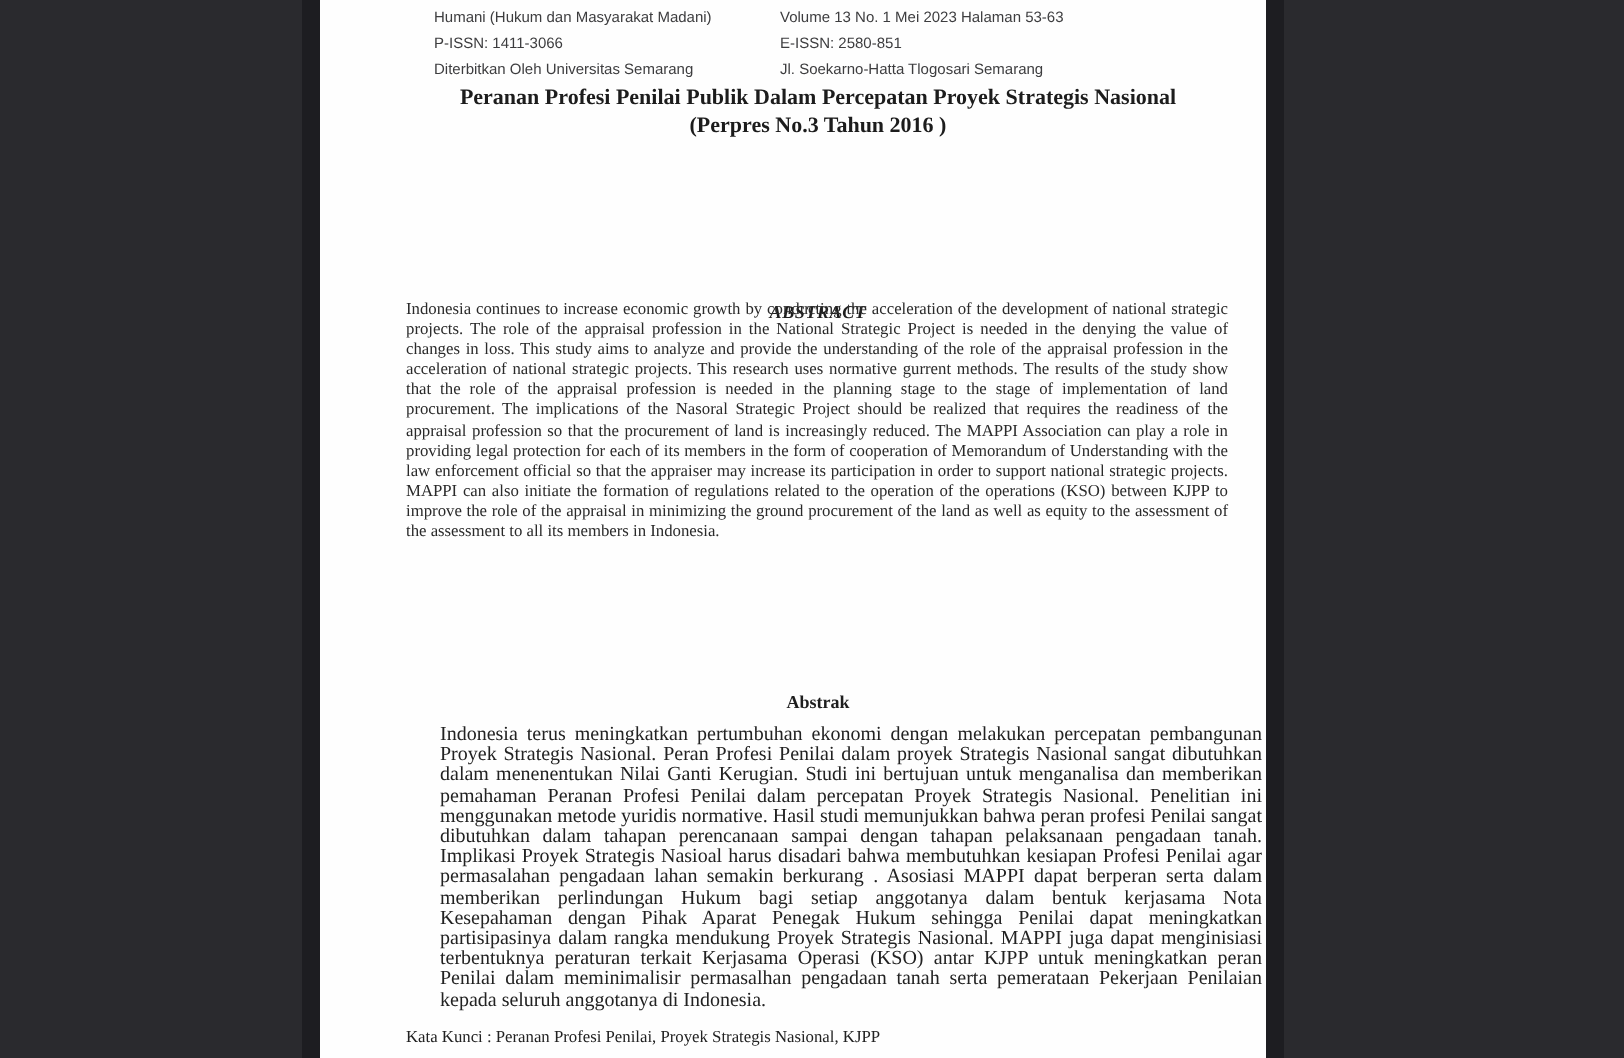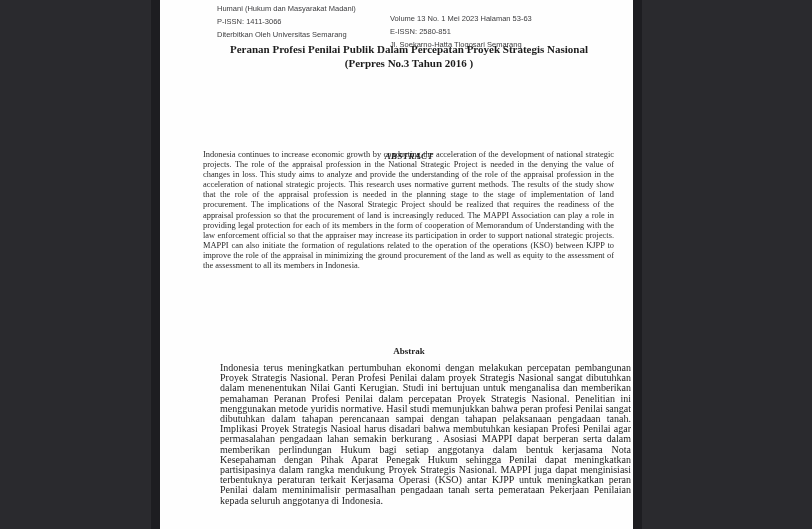--- a/index.html
+++ b/index.html
@@ -37,21 +37,21 @@
     position: absolute;
     top: 2px;
     left: 57px;
     width: 400px;
     font-family: "Liberation Sans", sans-serif;
     font-size: 7.5px;
     line-height: 13px;
     color: #3d3d3f;
   }
   .journal-header .col-left  { position: absolute; left: 0; top: 0; width: 168px; }
-  .journal-header .col-right { position: absolute; left: 173px; top: 0; width: 200px; margin-top: 10px; }
+  .journal-header .col-right { position: absolute; left: 173px; top: 0; width: 200px; }
   .journal-header div span { display: block; white-space: nowrap; }
 
   
   .paper-title {
     position: absolute;
     top: 43px;
     left: 43px;
     width: 412px;
     text-align: center;
     font-weight: bold;
@@ -160,15 +160,16 @@
     <div class="paper-title">
       <div class="inner">Peranan Profesi Penilai Publik Dalam Percepatan Proyek Strategis Nasional (Perpres No.3 Tahun 2016 )</div>
     </div>
 
 
     <div class="abstract-heading">ABSTRACT</div>
     <div class="abstract-body">Indonesia continues to increase economic growth by conducting the acceleration of the development of national strategic projects. The role of the appraisal profession in the National Strategic Project is needed in the denying the value of changes in loss. This study aims to analyze and provide the understanding of the role of the appraisal profession in the acceleration of national strategic projects. This research uses normative gurrent methods. The results of the study show that the role of the appraisal profession is needed in the planning stage to the stage of implementation of land procurement. The implications of the Nasoral Strategic Project should be realized that requires the readiness of the appraisal profession so that the procurement of land is increasingly reduced. The MAPPI Association can play a role in providing legal protection for each of its members in the form of cooperation of Memorandum of Understanding with the law enforcement official so that the appraiser may increase its participation in order to support national strategic projects. MAPPI can also initiate the formation of regulations related to the operation of the operations (KSO) between KJPP to improve the role of the appraisal in minimizing the ground procurement of the land as well as equity to the assessment of the assessment to all its members in Indonesia.</div>
 
     <div class="abstrak-heading">Abstrak</div>
     <div class="abstrak-body">Indonesia terus meningkatkan pertumbuhan ekonomi dengan melakukan percepatan pembangunan Proyek Strategis Nasional. Peran Profesi Penilai dalam proyek Strategis Nasional sangat dibutuhkan dalam menenentukan Nilai Ganti Kerugian. Studi ini bertujuan untuk menganalisa dan memberikan pemahaman Peranan Profesi Penilai dalam percepatan Proyek Strategis Nasional. Penelitian ini menggunakan metode yuridis normative. Hasil studi memunjukkan bahwa peran profesi Penilai sangat dibutuhkan dalam tahapan perencanaan sampai dengan tahapan pelaksanaan pengadaan tanah. Implikasi Proyek Strategis Nasioal harus disadari bahwa membutuhkan kesiapan Profesi Penilai agar permasalahan pengadaan lahan semakin berkurang . Asosiasi MAPPI dapat berperan serta dalam memberikan perlindungan Hukum bagi setiap anggotanya dalam bentuk kerjasama Nota Kesepahaman dengan Pihak Aparat Penegak Hukum sehingga Penilai dapat meningkatkan partisipasinya dalam rangka mendukung Proyek Strategis Nasional. MAPPI juga dapat menginisiasi terbentuknya peraturan terkait Kerjasama Operasi (KSO) antar KJPP untuk meningkatkan peran Penilai dalam meminimalisir permasalhan pengadaan tanah serta pemerataan Pekerjaan Penilaian kepada seluruh anggotanya di Indonesia.</div>
+    <div class="katakunci-line">Kata Kunci : Peranan Profesi Penilai, Proyek Strategis Nasional, KJPP</div>
 
   </div>
 </div>
 
 </body></html>

